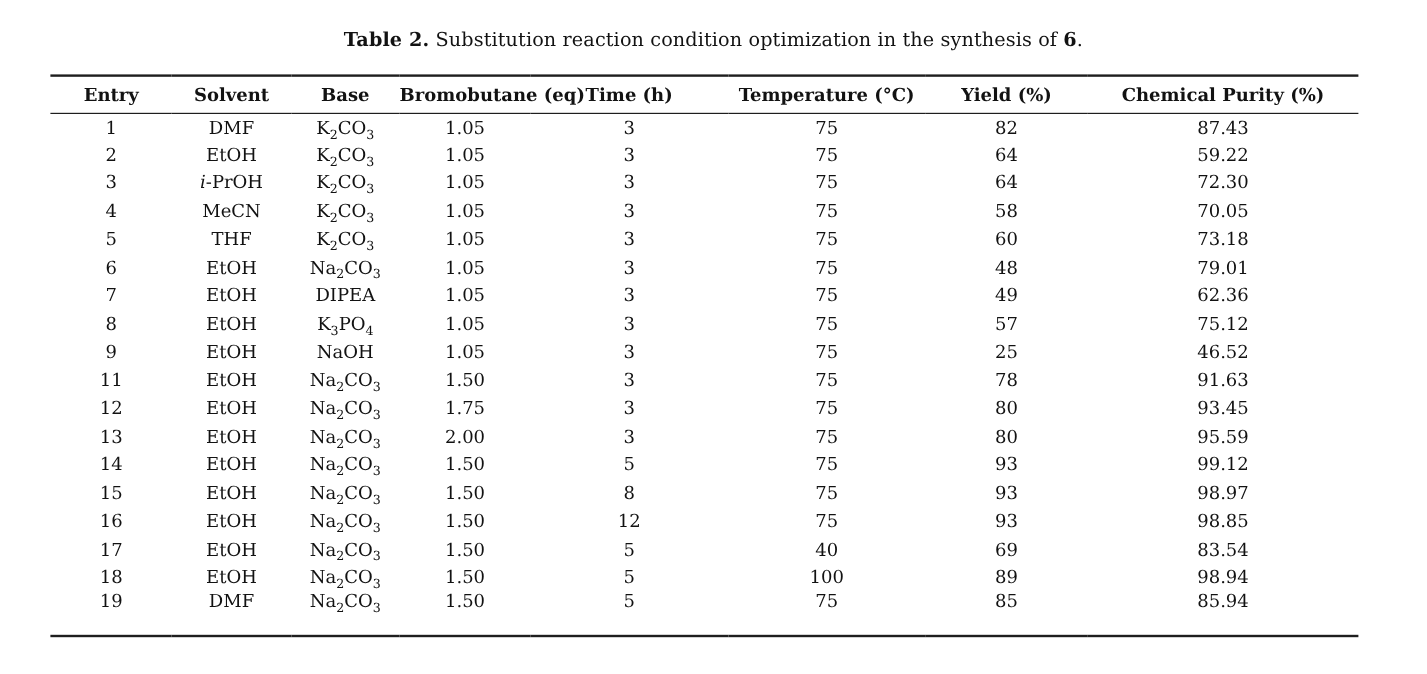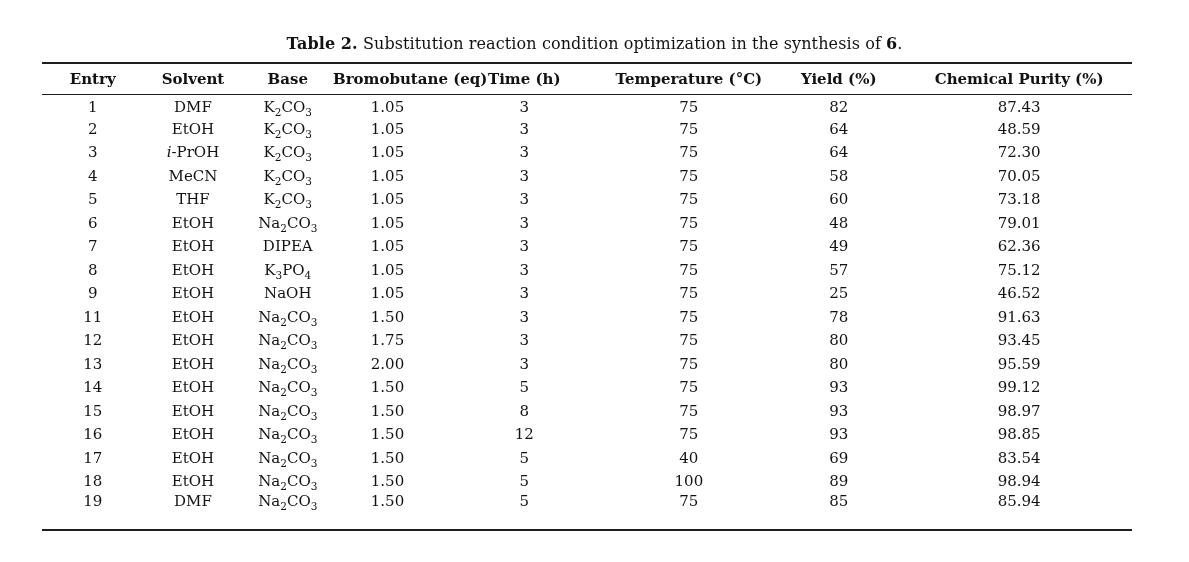--- a/index.html
+++ b/index.html
@@ -6,21 +6,21 @@
   html, body {
     width: 1189px; height: 562px;
     background: #ffffff;
     color: #121212;
     font-family: "DejaVu Serif", "Liberation Serif", serif;
     position: relative;
     overflow: hidden;
   }
   .caption {
     position: absolute;
-    top: 34px; left: 0;
+    top: 23px; left: 0;
     width: 100%;
     text-align: center;
     font-size: 16px;
     letter-spacing: 0.1px;
   }
   .caption .bold { font-weight: bold; }
   .table-wrap {
     position: absolute;
     left: 42px; top: 62px;
     width: 1090px;
@@ -97,21 +97,21 @@
           <td>87.43</td>
         </tr>
         <tr>
           <td>2</td>
           <td>EtOH</td>
           <td>K<sub>2</sub>CO<sub>3</sub></td>
           <td>1.05</td>
           <td>3</td>
           <td>75</td>
           <td>64</td>
-          <td>48.59</td>
+          <td>59.22</td>
         </tr>
         <tr>
           <td>3</td>
           <td><i>i</i>-PrOH</td>
           <td>K<sub>2</sub>CO<sub>3</sub></td>
           <td>1.05</td>
           <td>3</td>
           <td>75</td>
           <td>64</td>
           <td>72.30</td>

